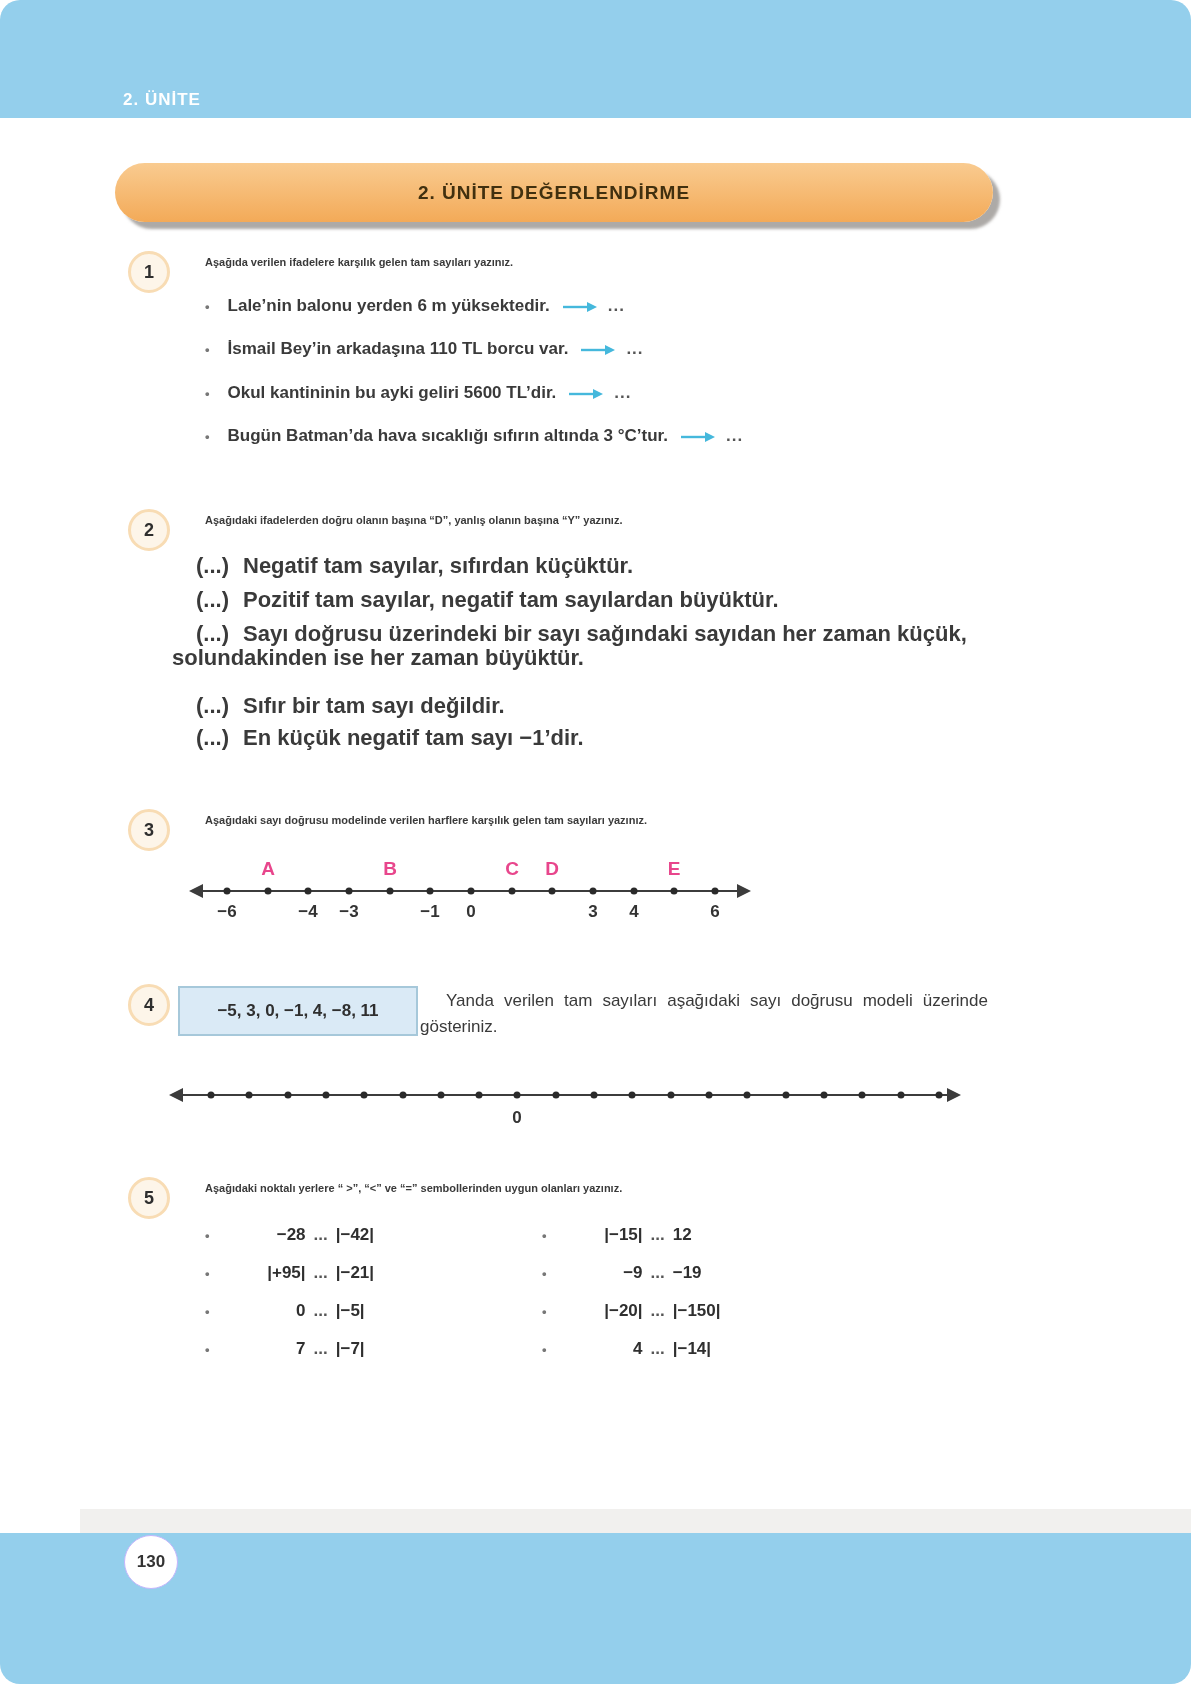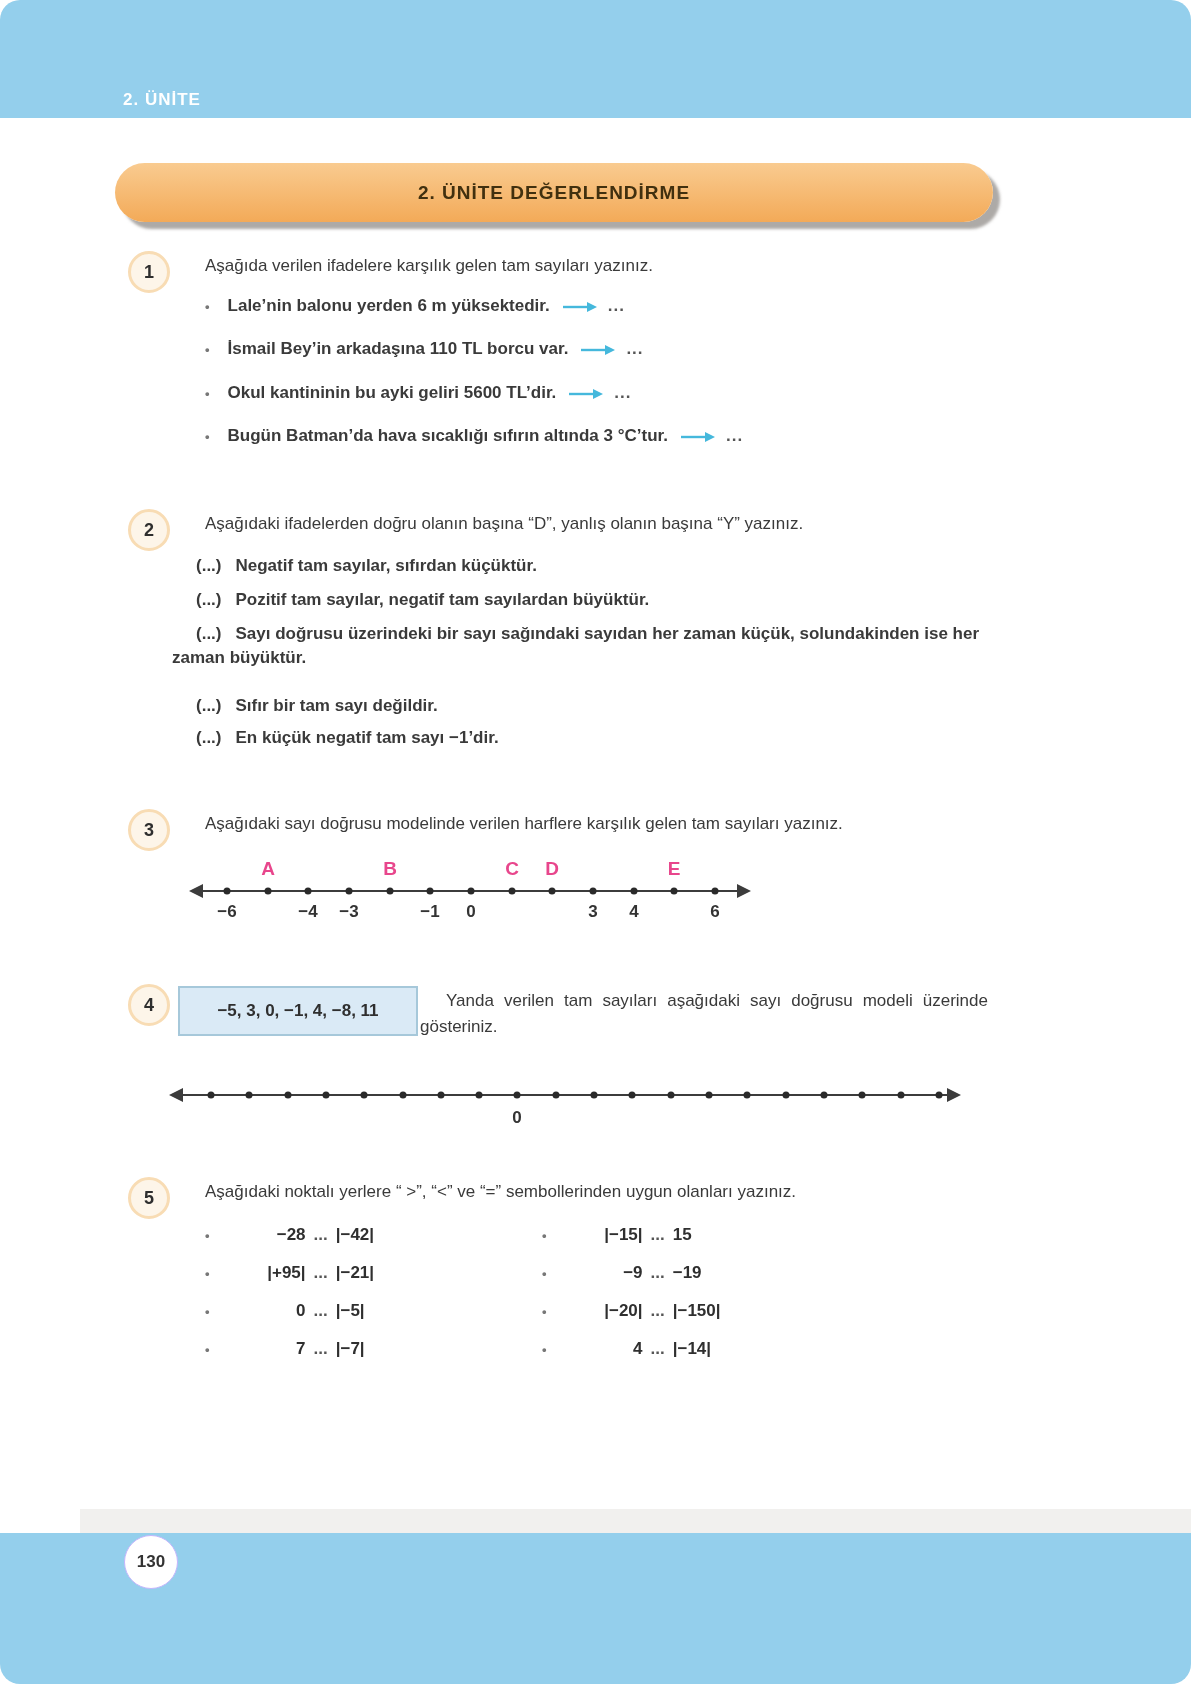--- a/index.html
+++ b/index.html
@@ -26,28 +26,28 @@
     display:flex;align-items:center;justify-content:center;
   }
   .banner-title{font-size:19px;font-weight:bold;color:#41300f;letter-spacing:1px;}
   
   .qcircle{
     position:absolute;left:128px;width:42px;height:42px;border-radius:50%;
     background:#fdf5e9;border:3px solid #f8dcb4;box-sizing:border-box;
     display:flex;align-items:center;justify-content:center;
     font-size:18px;font-weight:bold;color:#2e2e2e;
   }
-  .qtitle{position:absolute;left:205px;font-size:17px;font-weight:normal;color:#3a3a3a;white-space:nowrap;}
+  .qtitle{position:absolute;left:205px;font-size:11px;font-weight:bold;color:#3a3a3a;white-space:nowrap;}
   
   .bullet-row{position:absolute;left:205px;font-size:17px;font-weight:bold;display:flex;align-items:center;white-space:nowrap;}
   .bullet-dot{color:#777;font-size:13px;margin-right:18px;}
   .arrow-svg{margin:2px 10px 0 12px;}
   .dots-after{color:#555;letter-spacing:1px;}
   
-  .tf-item{position:absolute;left:172px;width:830px;font-size:17px;font-weight:bold;color:#3a3a3a;text-indent:24px;line-height:24px;}
+  .tf-item{position:absolute;left:172px;width:830px;font-size:22px;font-weight:bold;color:#3a3a3a;text-indent:24px;line-height:24px;}
   .tf-prefix{margin-right:14px;}
   
   .num-box{
     position:absolute;left:178px;top:986px;width:240px;height:50px;
     background:#daeaf6;border:2px solid #a6c8da;box-sizing:border-box;
     display:flex;align-items:center;justify-content:center;
     font-size:17px;font-weight:bold;color:#2f2f2f;
   }
   .q4-par{position:absolute;left:420px;top:988px;width:568px;font-size:17px;font-weight:normal;
     text-align:justify;text-indent:26px;line-height:26px;color:#3a3a3a;}
@@ -231,21 +231,21 @@
     <span class="bullet-dot">•</span>
     <span class="cmp-a">7</span>
     <span class="cmp-dots">...</span>
     <span>|−7|</span>
   </div>
 
   <div class="cmp-row" style="left:542px;top:1225px;">
     <span class="bullet-dot">•</span>
     <span class="cmp-a">|−15|</span>
     <span class="cmp-dots">...</span>
-    <span>15</span>
+    <span>12</span>
   </div>
   <div class="cmp-row" style="left:542px;top:1263px;">
     <span class="bullet-dot">•</span>
     <span class="cmp-a">−9</span>
     <span class="cmp-dots">...</span>
     <span>−19</span>
   </div>
   <div class="cmp-row" style="left:542px;top:1301px;">
     <span class="bullet-dot">•</span>
     <span class="cmp-a">|−20|</span>

